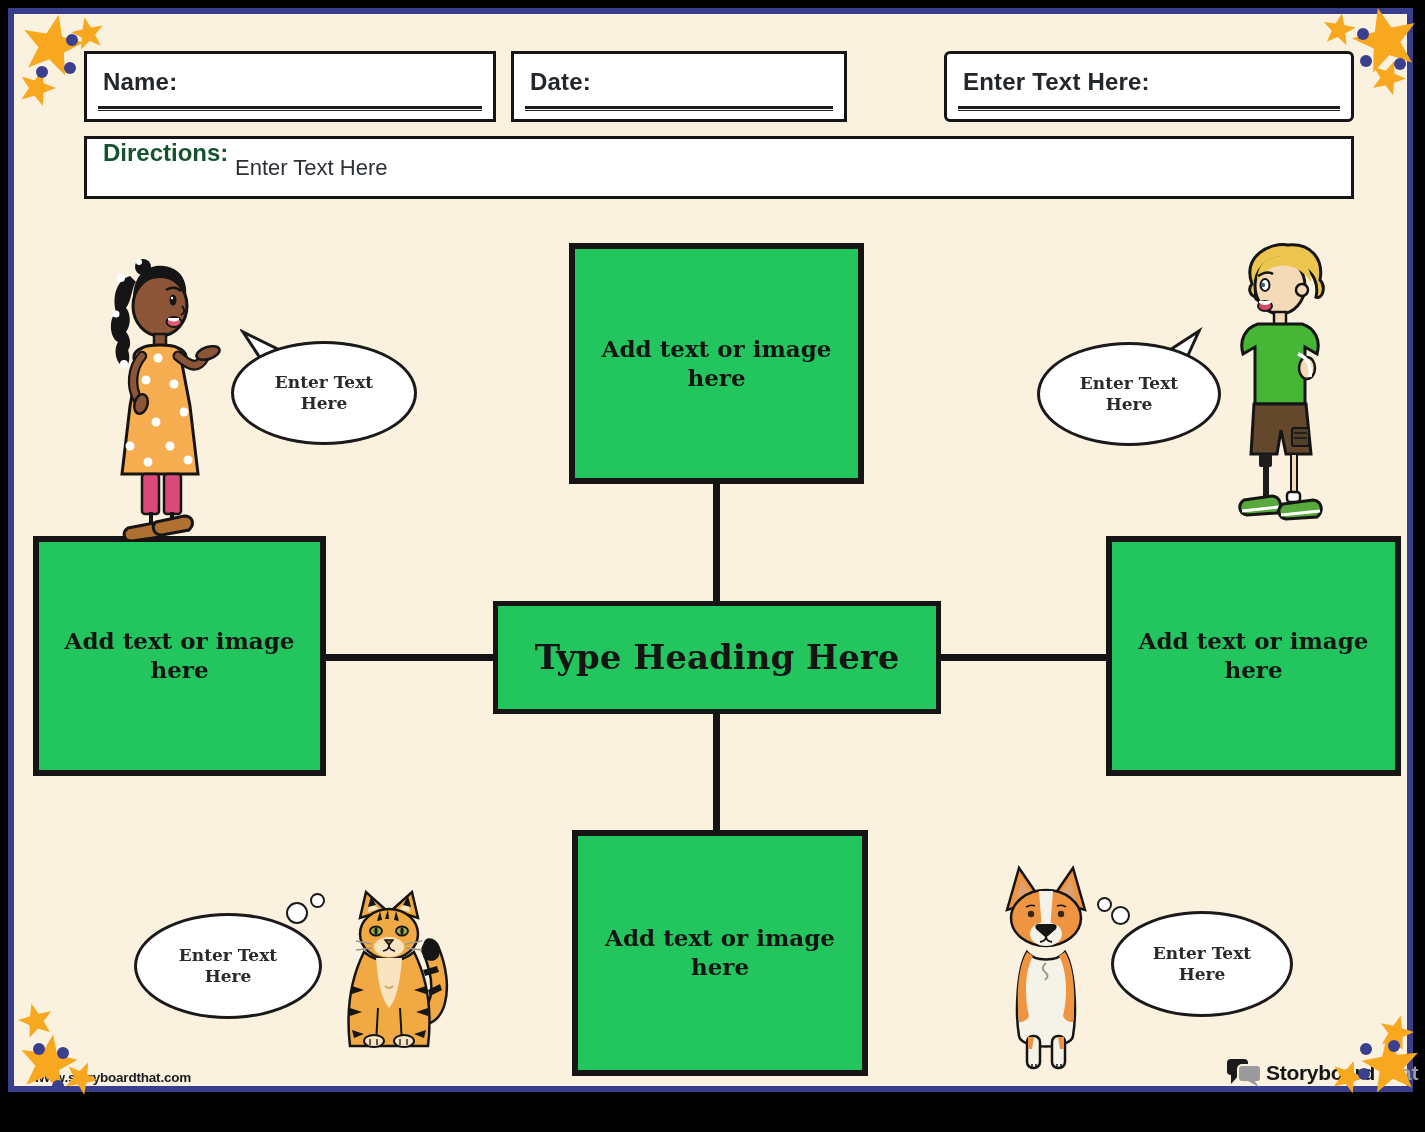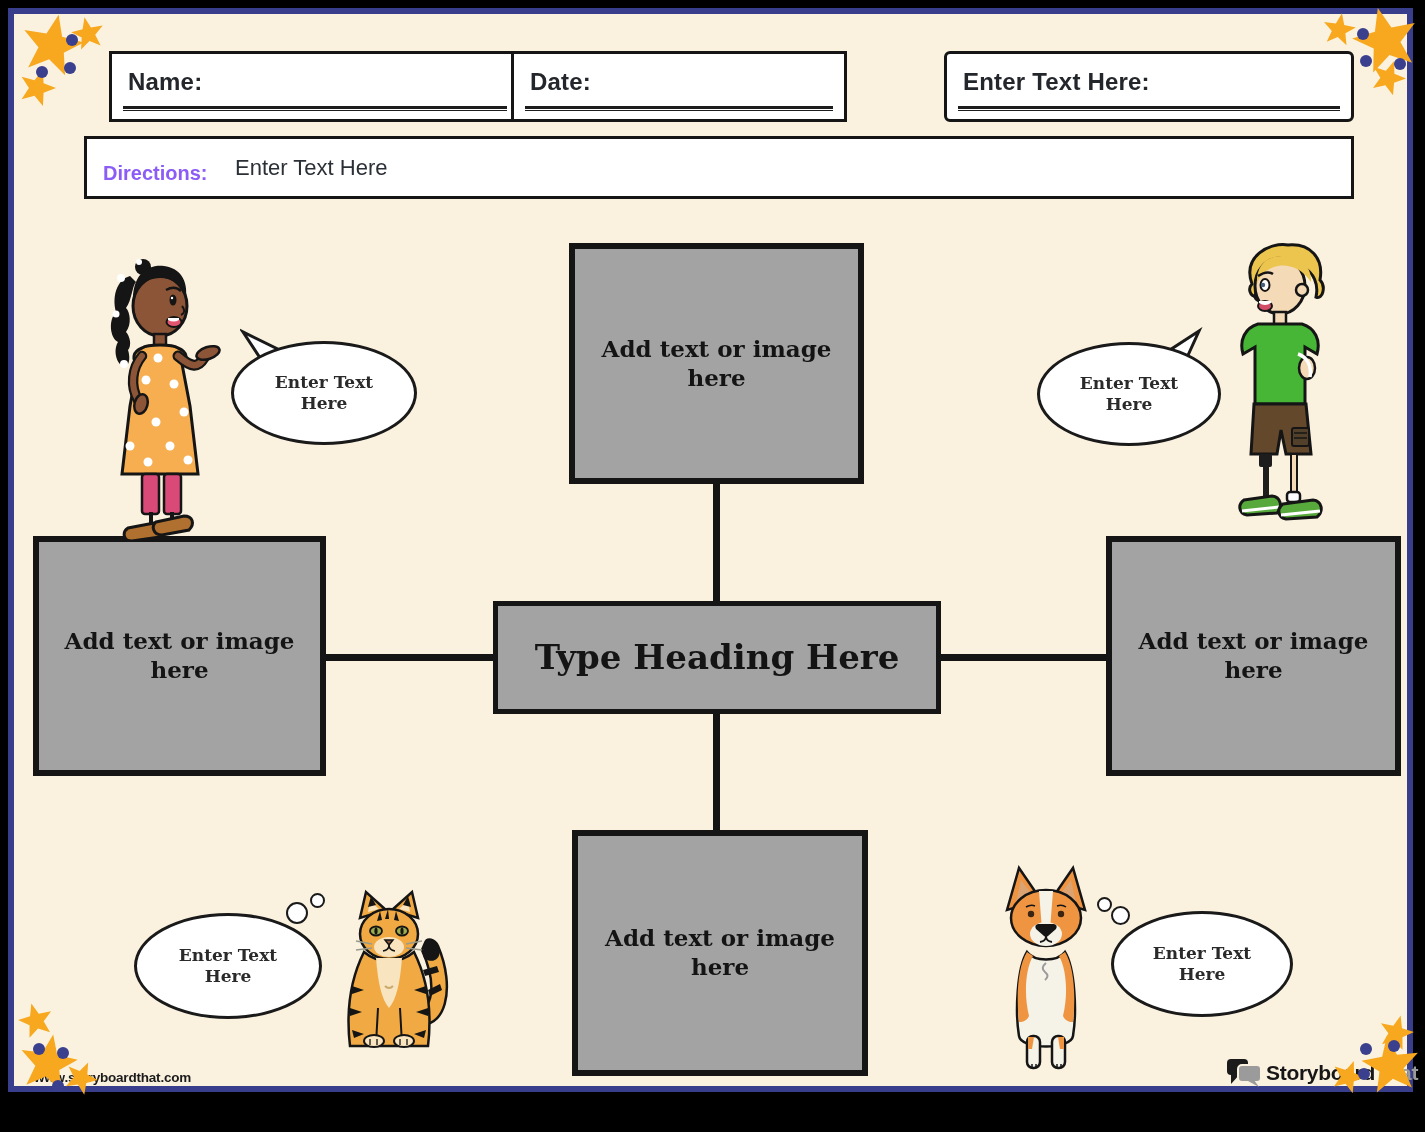--- a/index.html
+++ b/index.html
@@ -18,25 +18,25 @@
   }
   .hbox .lbl{
     position:absolute;left:16px;top:14px;font-size:24px;font-weight:bold;
     color:#23262b;letter-spacing:0.2px;
   }
   .underline{
     position:absolute;left:11px;right:11px;bottom:8px;height:5px;
     border-top:3px solid #1c1c1c;border-bottom:1px solid #1c1c1c;box-sizing:border-box;
   }
   .dirbox{background:#fff;border:3px solid #151515;box-sizing:border-box;}
-  .dirbox .lbl{position:absolute;left:16px;top:23px;font-size:20px;font-weight:bold;color:#8b5cf6;}
+  .dirbox .lbl{position:absolute;left:16px;top:0;font-size:24px;font-weight:bold;color:#14532d;}
   .dirbox .val{position:absolute;left:148px;top:16px;font-size:22px;font-weight:400;color:#2b2f36;}
   
   .node{
-    background:#a3a3a3;border:6px solid #151515;box-sizing:border-box;
+    background:#22c55e;border:6px solid #151515;box-sizing:border-box;
     display:flex;align-items:center;justify-content:center;text-align:center;
     z-index:2;
   }
   .node .ntext{
     width:250px;font-family:"DejaVu Serif",serif;font-weight:bold;
     font-size:23px;line-height:1.25;color:#141414;
   }
   .center-node .ntext{width:420px;font-size:34px;}
   .cline{background:#141414;z-index:1;}
   
@@ -64,21 +64,21 @@
 <body>
 
 <svg width="0" height="0" style="position:absolute">
   <defs>
     <path id="star5" d="M0,-20 L5,-6.9 L19,-6.2 L8.1,2.6 L11.8,16.2 L0,8.5 L-11.8,16.2 L-8.1,2.6 L-19,-6.2 L-5,-6.9 Z"></path>
   </defs>
 </svg>
 
 <div class="sheet">
 
-  <div class="hbox" style="left:70px;top:37px;width:412px;height:71px;margin-left:25px;">
+  <div class="hbox" style="left:70px;top:37px;width:412px;height:71px;">
     <span class="lbl">Name:</span>
     <span class="underline"></span>
   </div>
   <div class="hbox" style="left:497px;top:37px;width:336px;height:71px;">
     <span class="lbl">Date:</span>
     <span class="underline"></span>
   </div>
   <div class="hbox" style="left:930px;top:37px;width:410px;height:71px;border-radius:6px;">
     <span class="lbl">Enter Text Here:</span>
     <span class="underline"></span>

